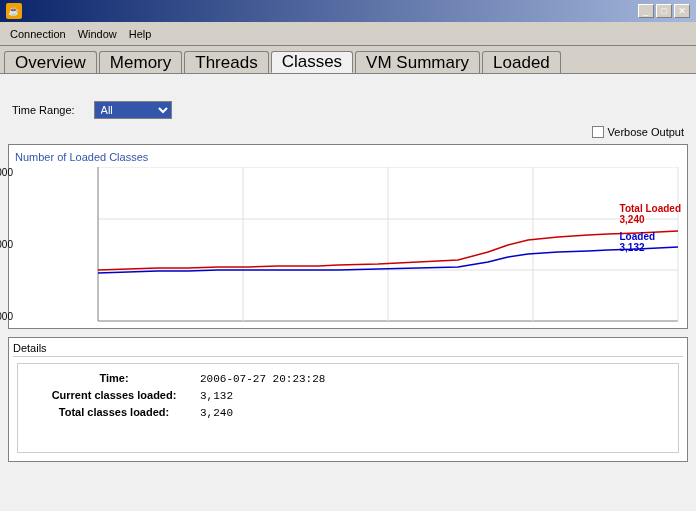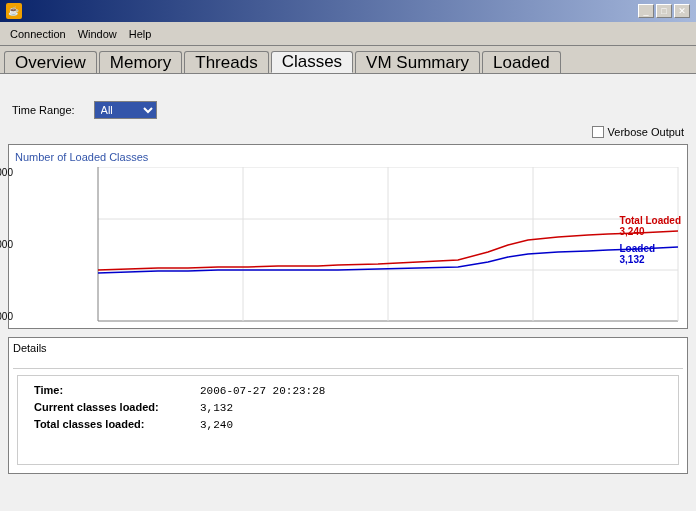--- a/index.html
+++ b/index.html
@@ -124,21 +124,21 @@
       align-items: center;
       gap: 19px;
     }
     .time-range-label { font-size: 11px; }
     .time-range-select {
       font-size: 11px;
       padding: 1px 2px;
       background: #3355aa;
       color: white;
       border: 1px solid #808080;
-      width: 63px;
+      width: 78px;
     }
     .verbose-group {
       display: flex;
       align-items: center;
       gap: 4px;
       font-size: 11px;
       margin-top: 44px;
     }
     .checkbox {
       width: 12px;
@@ -186,37 +186,37 @@
     .details-panel {
       border: 1px solid #808080;
       background: white;
       padding: 4px;
     }
     .details-title {
       font-size: 11px;
       color: #000;
       margin-bottom: 6px;
       border-bottom: 1px solid #ccc;
-      padding-bottom: 14px;
+      padding-bottom: 2px;
     }
     .details-content {
       border: 1px solid #ccc;
       padding: 8px 16px;
       margin: 4px;
       min-height: 90px;
     }
     .details-row {
       display: flex;
       align-items: baseline;
       margin-bottom: 4px;
     }
     .details-label {
       font-weight: bold;
       font-size: 11px;
-      text-align: left;
+      text-align: center;
       min-width: 160px;
       margin-right: 6px;
     }
     .details-value {
       font-size: 11px;
       font-family: Liberation Mono, monospace;
     }
   </style>
 </head>
 <body>
@@ -294,21 +294,21 @@
           <polyline points="0,103 30,102 60,101 90,101 120,100 150,100 180,99 210,99 220,99 240,98 280,97 320,95 360,93 390,85 410,78 430,73 460,70 490,68 510,67 540,66 560,65 580,64" fill="none" stroke="#cc0000" stroke-width="1.5"></polyline>
 
           <polyline points="0,106 30,105 60,104 90,104 120,103 150,103 180,103 210,103 220,103 240,103 280,102 320,101 360,100 390,95 410,90 430,87 460,85 490,84 510,83 540,82 560,81 580,80" fill="none" stroke="#0000cc" stroke-width="1.5"></polyline>
 
           <text x="145" y="168" text-anchor="middle" font-size="10" fill="#000">20:10</text>
           <text x="290" y="168" text-anchor="middle" font-size="10" fill="#000">20:15</text>
           <text x="435" y="168" text-anchor="middle" font-size="10" fill="#000">20:20</text>
         </svg>
 
         
-        <div style="position:absolute; right:0; top:48px; font-size:10px;">
+        <div style="position:absolute; right:0; top:36px; font-size:10px;">
           <div style="color:#cc0000; font-weight:bold;">
             <span>Total Loaded</span><br>
             <span>3,240</span>
           </div>
           <div style="color:#0000cc; font-weight:bold; margin-top:6px;">
             <span>Loaded</span><br>
             <span>3,132</span>
           </div>
         </div>
       </div>

